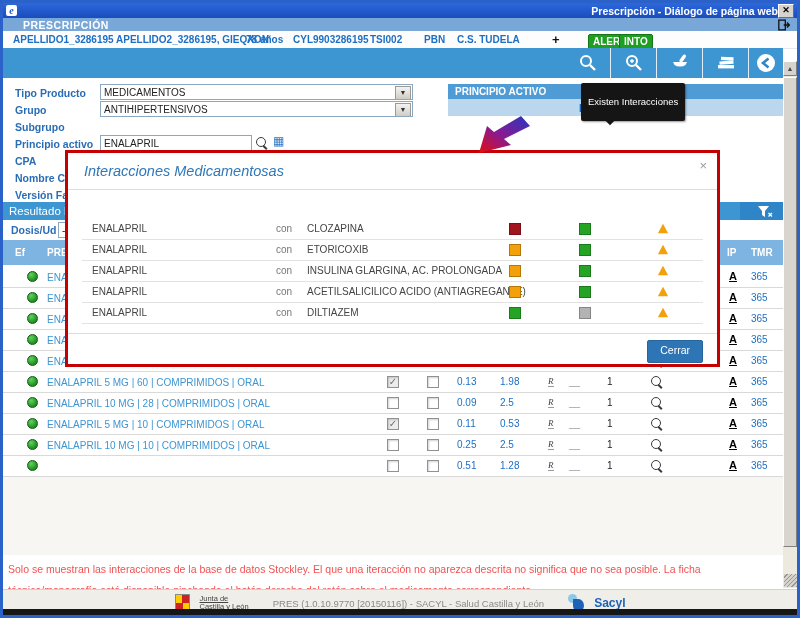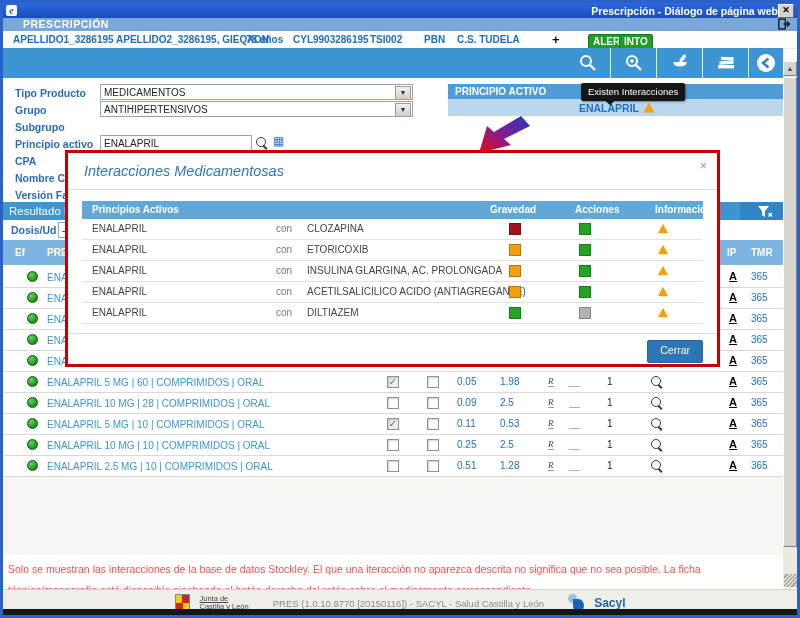--- a/index.html
+++ b/index.html
@@ -4,41 +4,41 @@
 <style>
   html,body{margin:0;padding:0;font-family:"Liberation Sans",sans-serif;}
   .screen{position:relative;width:800px;height:618px;background:#fff;border:3px solid #2b62c9;box-sizing:border-box;overflow:hidden;}
   .abs{position:absolute;}
   
   .titlebar{left:0;right:0;top:0;height:15px;background:linear-gradient(#2d68da,#1a4cbd);display:flex;align-items:center;padding:0 3px;z-index:5;}
   .ie-icon{width:11px;height:11px;background:#fff;border-radius:2px;color:#1a5ecb;font:italic bold 10px/11px "Liberation Serif",serif;text-align:center;margin-right:4px;}
   .title-text{color:#fff;font-size:10.5px;font-weight:bold;flex:1;text-align:right;}
   .xbtn{width:14px;height:12px;background:#d6d3ce;border:1px solid;border-color:#fff #6d6d6d #6d6d6d #fff;color:#000;font:bold 9px/10px "Liberation Sans",sans-serif;text-align:center;}
   
-  .appbar{left:0;right:0;top:15px;height:13px;background:#79a7d8;display:flex;z-index:5;}
+  .appbar{left:0;right:0;top:15px;height:13px;background:#79a7d8;display:flex;align-items:center;z-index:5;}
   .appbar-title{color:#fff;font-size:10.5px;font-weight:bold;letter-spacing:.5px;margin-left:20px;flex:1;}
   
   .patientbar{left:0;right:0;top:28px;height:17px;background:#fdfdfd;border-bottom:1px solid #e3e9f0;z-index:5;}
   .patientbar span{position:absolute;top:3px;font-size:10px;font-weight:bold;color:#1d6fc3;white-space:nowrap;}
   .badge{display:inline-block;background:#1f9e22;border:1px solid #157517;color:#fff !important;font-size:9px;font-weight:bold;padding:1px 4px;border-radius:2px;}
   
   .toolbar{left:0;right:14px;top:45px;height:30px;background:#3d95d2;display:flex;justify-content:flex-end;align-items:center;z-index:5;}
   .tool{width:45px;height:30px;display:flex;align-items:center;justify-content:center;border-left:1px solid rgba(255,255,255,.85);}
   .tool:first-child{border-left:none;}
   
   .flabel{position:absolute;font-size:10.5px;font-weight:bold;color:#2a6db5;white-space:nowrap;}
   .sel,.inp{position:absolute;height:16px;box-sizing:border-box;background:#fff;border:1px solid #8ca8c0;font-size:10px;color:#222;line-height:14px;padding:1px 3px;white-space:nowrap;overflow:hidden;}
   .sel{padding-right:18px;}
   .selarrow{position:absolute;right:1px;top:1px;width:14px;height:12px;background:linear-gradient(#f4f3f0,#cfccc4);border:1px solid #9b9b9b;color:#333;font-size:7px;line-height:12px;text-align:center;}
   
   .pp-head{left:445px;top:81px;width:338px;height:15px;background:#4f9bd5;color:#fff;font-size:10px;font-weight:bold;line-height:15px;padding-left:7px;box-sizing:border-box;}
   .pp-row{left:445px;top:96px;width:338px;height:17px;background:#bad7ee;display:flex;align-items:center;justify-content:center;gap:4px;}
   .pp-link{color:#1d6fc3;font-size:10.5px;font-weight:bold;}
   .tri{width:0;height:0;border-left:6px solid transparent;border-right:6px solid transparent;border-bottom:11px solid #f2a10b;display:inline-block;}
-  .tooltip{left:578px;top:80px;height:14px;background:#151515;color:#fff;font-size:9.5px;line-height:14px;padding:2px 7px;border-radius:2px;z-index:30;box-shadow:1px 1px 2px rgba(0,0,0,.4);}
+  .tooltip{left:578px;top:80px;height:14px;background:#151515;color:#fff;font-size:9.5px;line-height:14px;padding:12px 7px;border-radius:2px;z-index:30;box-shadow:1px 1px 2px rgba(0,0,0,.4);}
   .tooltip::after{content:"";position:absolute;left:26px;bottom:-3px;width:6px;height:6px;background:#151515;transform:rotate(45deg);}
   
   .resbar{left:0;top:199px;width:786px;height:18px;background:#3d95d2;color:#fff;font-size:11.5px;line-height:18px;padding-left:6px;box-sizing:border-box;z-index:1;}
   .funnelbox{left:737px;top:199px;width:49px;height:18px;background:#2e86c8;display:flex;align-items:center;justify-content:center;z-index:2;}
   .dosisrow{left:0;top:217px;width:786px;height:20px;background:#fff;z-index:1;}
   .colhead{left:0;top:237px;width:786px;height:25px;background:#7db4e1;z-index:1;}
   .colhead span{position:absolute;top:7px;color:#fff;font-size:10px;font-weight:bold;}
   .rows{left:0;top:264px;width:786px;z-index:1;}
   .rrow{position:relative;height:20px;background:#fff;border-bottom:1px solid #d9d9d9;}
   .rrow>*{position:absolute;top:4px;}
@@ -301,21 +301,21 @@
         <span class="mag" style="left:648px;top:3px"></span>
         <span class="ipA" style="left:726px;top:3px">A</span>
         <span class="num" style="left:748px">365</span>
       </div>
 
       <div class="rrow">
         <span class="dot"></span>
         <a class="rname" href="#">ENALAPRIL 5 MG | 60 | COMPRIMIDOS | ORAL</a>
         <span class="cb checked" style="left:384px"></span>
         <span class="cb" style="left:424px"></span>
-        <span class="num" style="left:454px">0.05</span>
+        <span class="num" style="left:454px">0.13</span>
         <span class="num" style="left:497px">1.98</span>
         <span class="rx" style="left:545px">R</span>
         <span class="dash" style="left:566px">__</span>
         <span class="num" style="left:604px;color:#222">1</span>
         <span class="mag" style="left:648px;top:3px"></span>
         <span class="ipA" style="left:726px;top:3px">A</span>
         <span class="num" style="left:748px">365</span>
       </div>
 
       <div class="rrow">
@@ -358,46 +358,39 @@
         <span class="rx" style="left:545px">R</span>
         <span class="dash" style="left:566px">__</span>
         <span class="num" style="left:604px;color:#222">1</span>
         <span class="mag" style="left:648px;top:3px"></span>
         <span class="ipA" style="left:726px;top:3px">A</span>
         <span class="num" style="left:748px">365</span>
       </div>
 
       <div class="rrow">
         <span class="dot"></span>
-        <a class="rname" href="#">ENALAPRIL 2.5 MG | 10 | COMPRIMIDOS | ORAL</a>
         <span class="cb" style="left:384px"></span>
         <span class="cb" style="left:424px"></span>
         <span class="num" style="left:454px">0.51</span>
         <span class="num" style="left:497px">1.28</span>
         <span class="rx" style="left:545px">R</span>
         <span class="dash" style="left:566px">__</span>
         <span class="num" style="left:604px;color:#222">1</span>
         <span class="mag" style="left:648px;top:3px"></span>
         <span class="ipA" style="left:726px;top:3px">A</span>
         <span class="num" style="left:748px">365</span>
       </div>
     </div>
   <div class="abs lowerband"></div>
 
   
   <div class="abs modal">
     <span class="m-title">Interacciones Medicamentosas</span>
     <span class="m-close">×</span>
     <div class="m-hr"></div>
-    <div class="m-head">
-      <span style="left:10px">Principios Activos</span>
-      <span style="left:408px">Gravedad</span>
-      <span style="left:493px">Acciones</span>
-      <span style="left:573px">Información</span>
-    </div>
     <div class="m-rows">
 
         <div class="mrow">
           <span class="m-a">ENALAPRIL</span>
           <span class="m-con">con</span>
           <span class="m-b">CLOZAPINA</span>
           <span class="sq" style="left: 427px; background: rgb(160, 21, 30);"></span>
           <span class="sq" style="left: 497px; background: rgb(37, 163, 37);"></span>
           <span class="tri m-tri" style="transform:scale(.85)"></span>
         </div>

